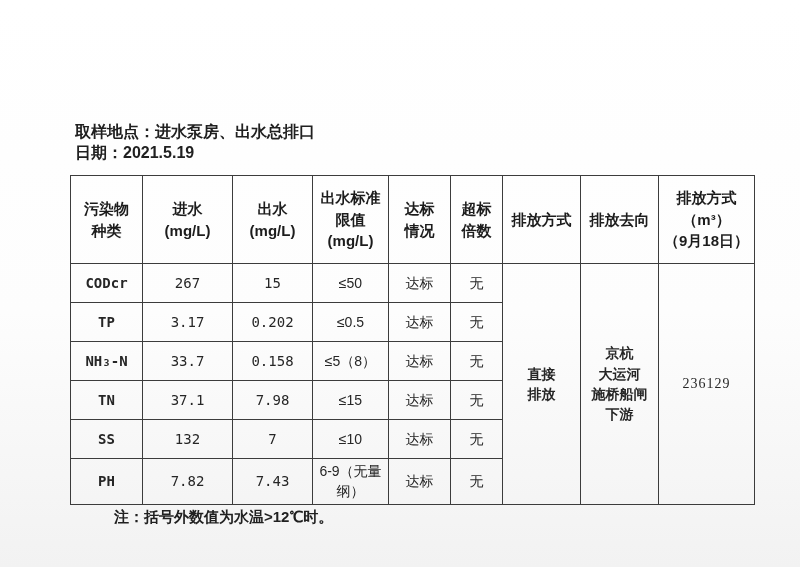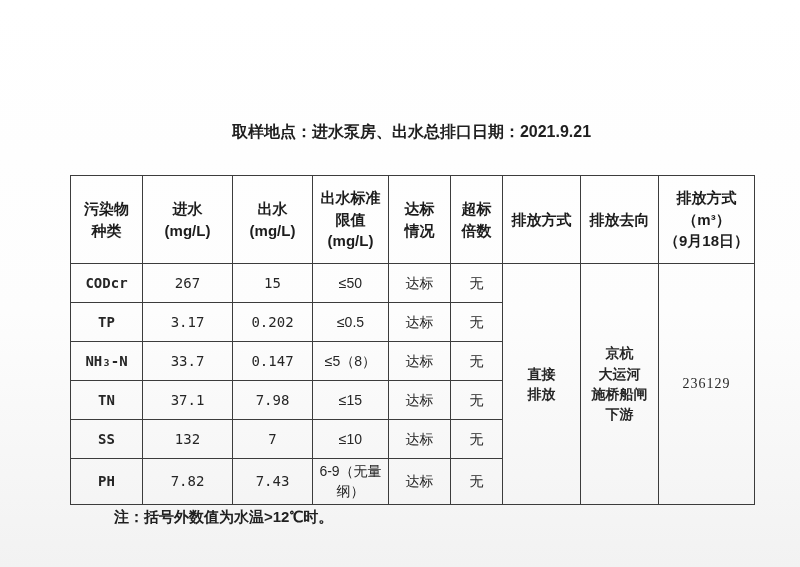--- a/index.html
+++ b/index.html
@@ -30,20 +30,21 @@
   .meta-row {
     position: absolute;
     top: 122px;
     left: 75px;
     right: 52px;
     display: flex;
     justify-content: center;
     font-size: 16px;
     font-weight: bold;
     color: #202020;
+    flex-direction: column;
   }
   table.report {
     position: absolute;
     top: 175px;
     left: 70px;
     width: 684px;
     border-collapse: collapse;
     table-layout: fixed;
     padding-left: 48px;
   }
@@ -98,21 +99,21 @@
   }
 </style>
 </head>
 <body>
 
 <div class="page">
 
 
   <div class="meta-row">
     <span>取样地点：进水泵房、出水总排口</span>
-    <span>日期：2021.9.21</span>
+    <span>日期：2021.5.19</span>
   </div>
 
   <table class="report">
     <colgroup>
       <col style="width:72px">
         <col style="width:90px">
         <col style="width:80px">
       <col style="width:76px">
         <col style="width:62px">
         <col style="width:52px">
@@ -162,21 +163,21 @@
         <td class="pollutant">TP</td>
         <td class="mono">3.17</td>
         <td class="mono">0.202</td>
         <td>≤0.5</td>
         <td>达标</td>
         <td class="muted">无</td>
       </tr>
       <tr>
         <td class="pollutant">NH₃-N</td>
         <td class="mono">33.7</td>
-        <td class="mono">0.147</td>
+        <td class="mono">0.158</td>
         <td>≤5（8）</td>
         <td>达标</td>
         <td class="muted">无</td>
       </tr>
       <tr>
         <td class="pollutant">TN</td>
         <td class="mono">37.1</td>
         <td class="mono">7.98</td>
         <td>≤15</td>
         <td>达标</td>

